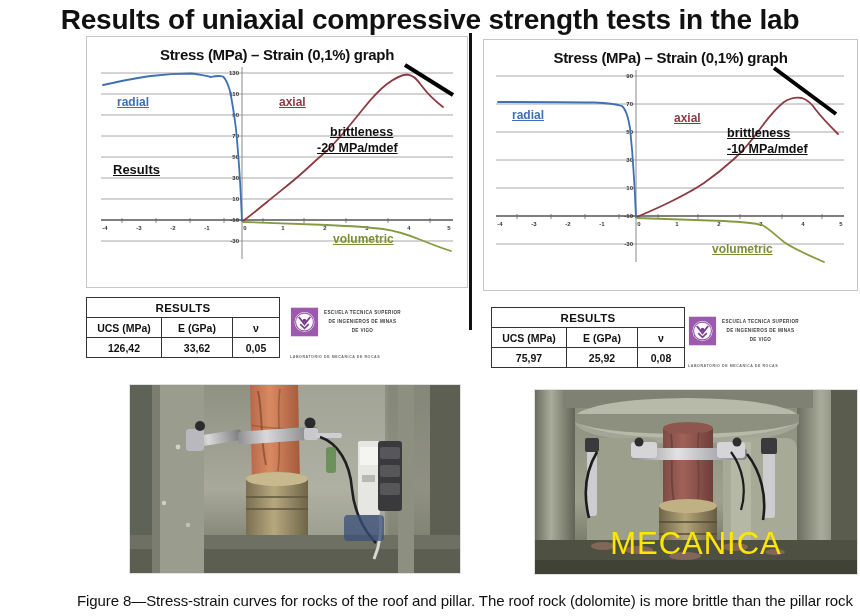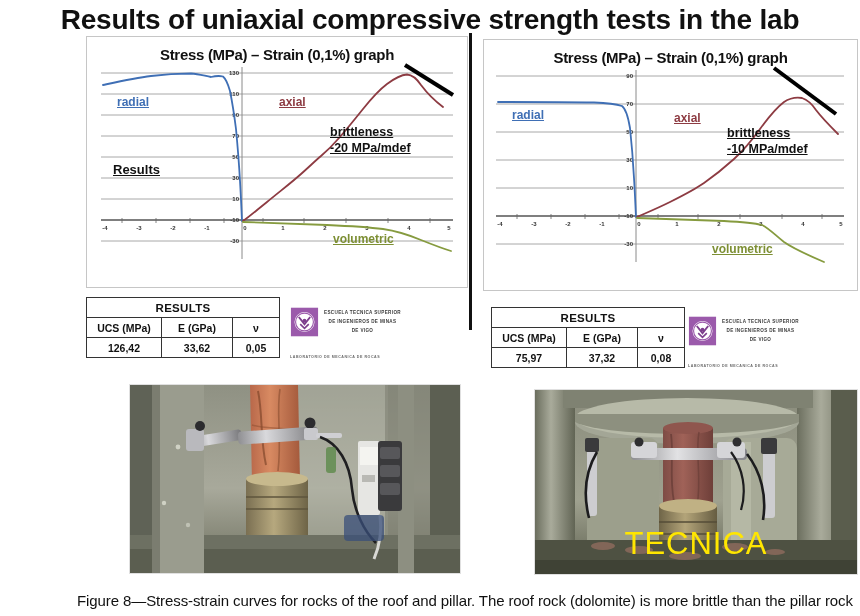--- a/index.html
+++ b/index.html
@@ -209,21 +209,21 @@
                    C310,168 322,172 334,177 C344,181 354,185 364,188" fill="none" stroke="#869b3f" stroke-width="1.8" stroke-linecap="round" stroke-linejoin="round"></path>
 
           <line x1="318" y1="2" x2="366" y2="32" stroke="#000" stroke-width="4" stroke-linecap="butt"></line>
         </svg>
 
         <div class="clabel lbl-radial" style="left:30px;  top:32px;">radial</div>
         <div class="clabel lbl-axial" style="left:192px; top:32px;">axial</div>
         <div class="clabel lbl-volumetric" style="left:246px; top:169px;">volumetric</div>
         <div class="clabel lbl-results" style="left:26px;  top:99px;">Results</div>
         <div class="clabel lbl-brittle" style="left:243px; top:62px;">brittleness</div>
-        <div class="clabel lbl-brittle" style="left:243px; top:78px;text-align:right;">-20 MPa/mdef</div>
+        <div class="clabel lbl-brittle" style="left:230px; top:78px;text-align:right;">-20 MPa/mdef</div>
       </div>
     </div>
   </div>
 
   <div class="res-wrap left">
     <table class="results">
       <tbody>
           <tr>
         <td class="hdr-main" colspan="3">RESULTS</td>
       </tr>
@@ -417,21 +417,21 @@
           <tr>
         <td class="hdr-main" colspan="3">RESULTS</td>
       </tr>
       <tr>
         <td class="c1">UCS (MPa)</td>
         <td class="c2">E (GPa)</td>
         <td class="c3">ν</td>
       </tr>
       <tr>
         <td class="c1">75,97</td>
-        <td class="c2">37,32</td>
+        <td class="c2">25,92</td>
         <td class="c3">0,08</td>
       </tr>
     </tbody>
       </table>
   </div>
 
   <div class="logo right">
     <svg class="logo-mark" viewBox="0 0 40 42">
       <rect x="1" y="1" width="38" height="40" fill="#9b5aab"></rect>
       <circle cx="20" cy="21" r="14" fill="#ffffff"></circle>
@@ -520,18 +520,18 @@
       <rect x="0" y="150" width="322" height="34" fill="#4e5142"></rect>
       <g fill="#8c6a5c" opacity="0.85">
         <ellipse cx="68" cy="156" rx="12" ry="4"></ellipse>
         <ellipse cx="104" cy="160" rx="14" ry="4"></ellipse>
         <ellipse cx="200" cy="157" rx="13" ry="4"></ellipse>
         <ellipse cx="240" cy="162" rx="10" ry="3"></ellipse>
         <ellipse cx="150" cy="166" rx="16" ry="4"></ellipse>
       </g>
       <rect x="0" y="170" width="322" height="14" fill="#3f4235"></rect>
     </svg>
-    <div class="photo-caption">TECNICA</div>
+    <div class="photo-caption">MECANICA</div>
   </div>
 
   <div class="fig-caption">Figure 8—Stress-strain curves for rocks of the roof and pillar. The roof rock (dolomite) is more brittle than the pillar rock</div>
 
 </div>
 
 </body></html>

